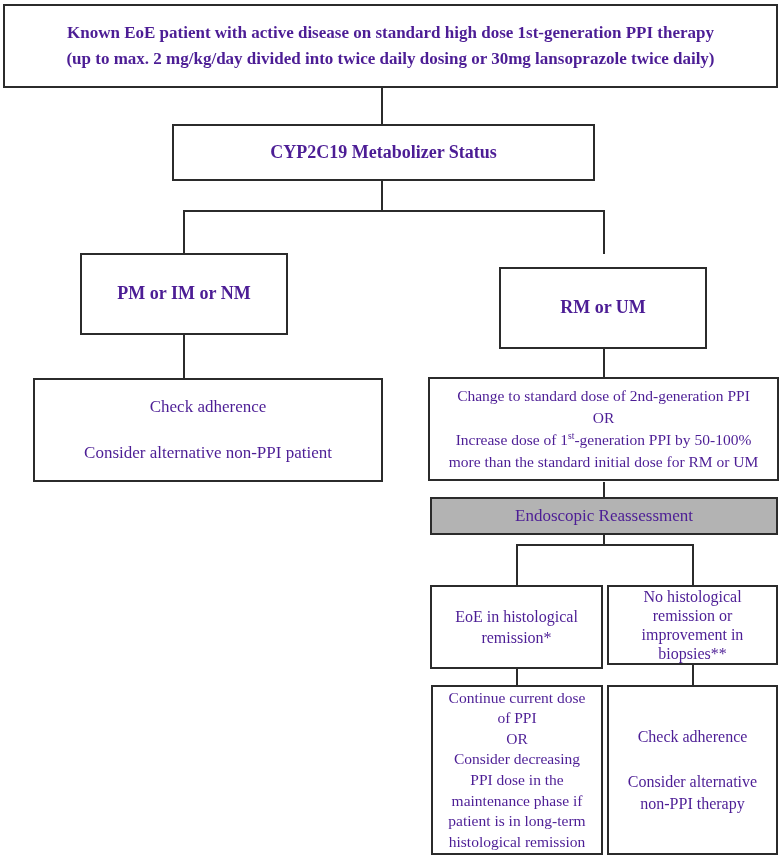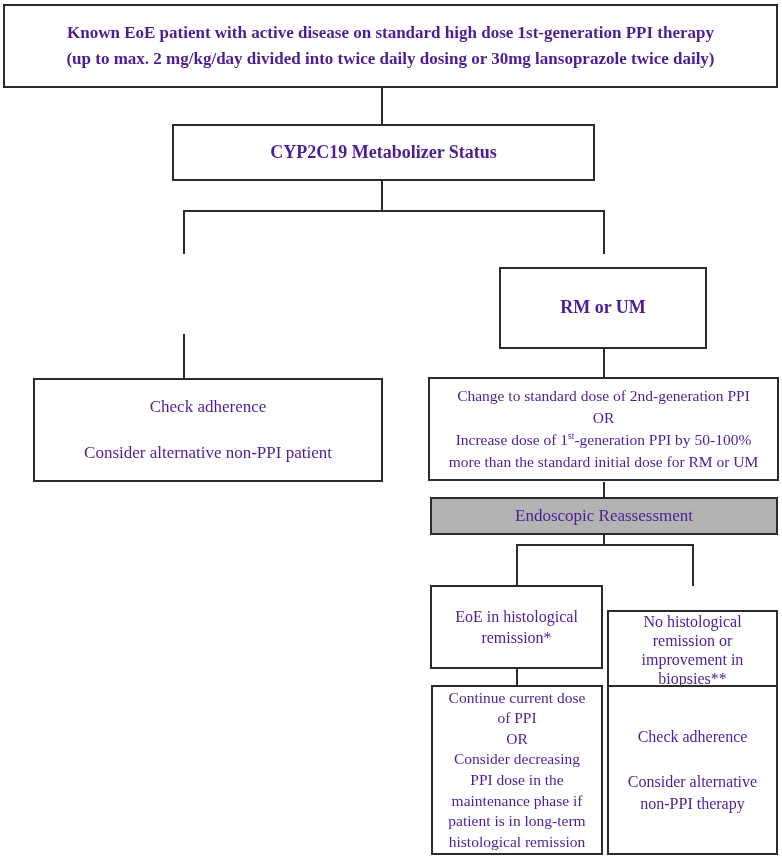--- a/index.html
+++ b/index.html
@@ -46,21 +46,21 @@
 
   
   #n-start        { left: 3px;   top: 4px;   width: 775px; height: 84px;  font-size: 17px; line-height: 1.55; }
   #n-cyp          { left: 172px; top: 124px; width: 423px; height: 57px;  font-size: 18px; }
   #n-pm           { left: 80px;  top: 253px; width: 208px; height: 82px;  font-size: 18px; }
   #n-rm           { left: 499px; top: 267px; width: 208px; height: 82px;  font-size: 18px; }
   #n-adh-left     { left: 33px;  top: 378px; width: 350px; height: 104px; font-size: 17px; }
   #n-change       { left: 428px; top: 377px; width: 351px; height: 104px; font-size: 15.5px; line-height: 1.42; }
   #n-endo         { left: 430px; top: 497px; width: 348px; height: 38px;  font-size: 17px; }
   #n-remission    { left: 430px; top: 585px; width: 173px; height: 84px;  font-size: 16px; }
-  #n-no-remission { left: 607px; top: 610px; width: 171px; height: 80px;  font-size: 16px; line-height: 1.22; }
+  #n-no-remission { left: 607px; top: 585px; width: 171px; height: 80px;  font-size: 16px; line-height: 1.22; }
   #n-continue     { left: 431px; top: 685px; width: 172px; height: 170px; font-size: 15.5px; line-height: 1.33; }
   #n-adh-right    { left: 607px; top: 685px; width: 171px; height: 170px; font-size: 16px; }
 </style>
 </head>
 <body>
 
 <div id="canvas">
 
   <div class="vline" style="left:381px; top:87px;  height:38px;"></div>
   <div class="vline" style="left:381px; top:180px; height:32px;"></div>
@@ -79,20 +79,23 @@
 
   <div class="node bold" id="n-start">
     <div class="line">Known EoE patient with active disease on standard high dose 1st-generation PPI therapy</div>
     <div class="line">(up to max. 2 mg/kg/day divided into twice daily dosing or 30mg lansoprazole twice daily)</div>
   </div>
 
   <div class="node bold" id="n-cyp">
     <div class="line">CYP2C19 Metabolizer Status</div>
   </div>
 
+  <div class="node bold" id="n-pm">
+    <div class="line">PM or IM or NM</div>
+  </div>
 
   <div class="node bold" id="n-rm">
     <div class="line">RM or UM</div>
   </div>
 
   <div class="node" id="n-adh-left">
     <div class="line">Check adherence</div>
     <div class="gap"></div>
     <div class="line">Consider alternative non-PPI patient</div>
   </div>

